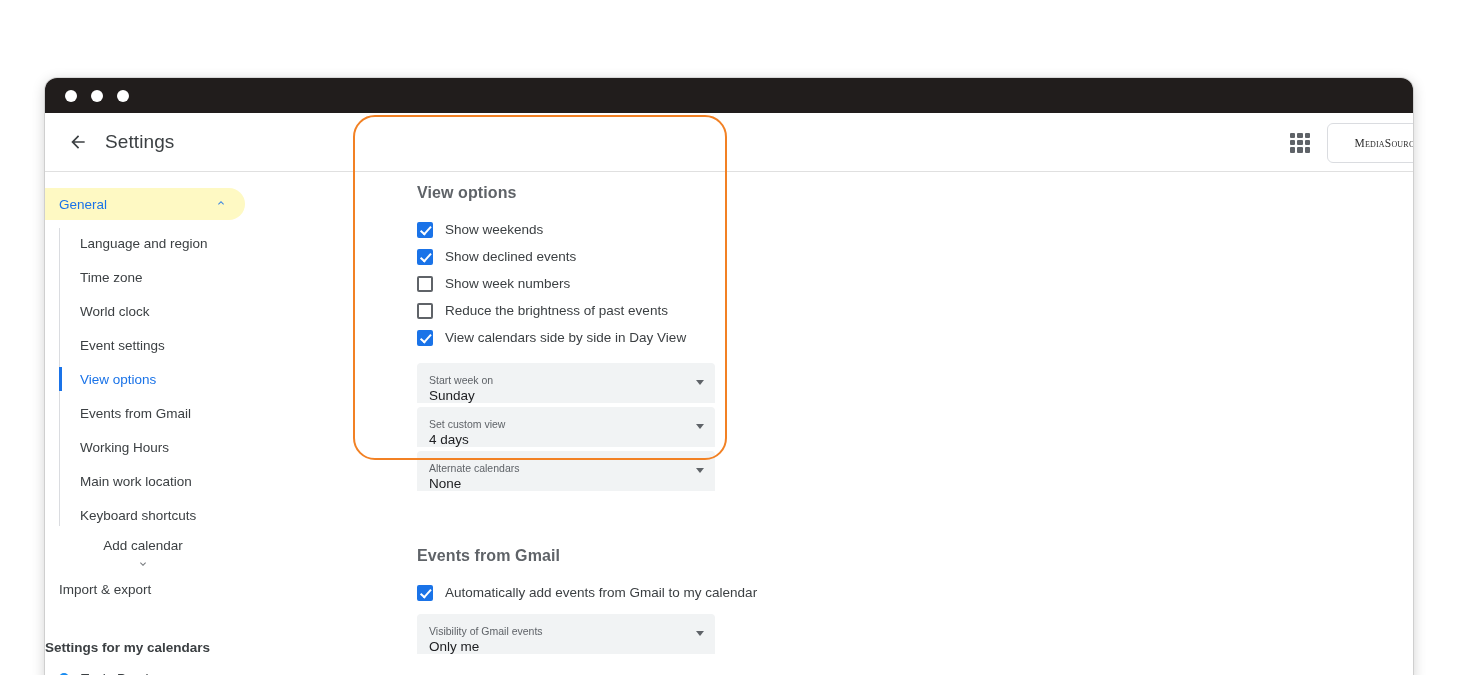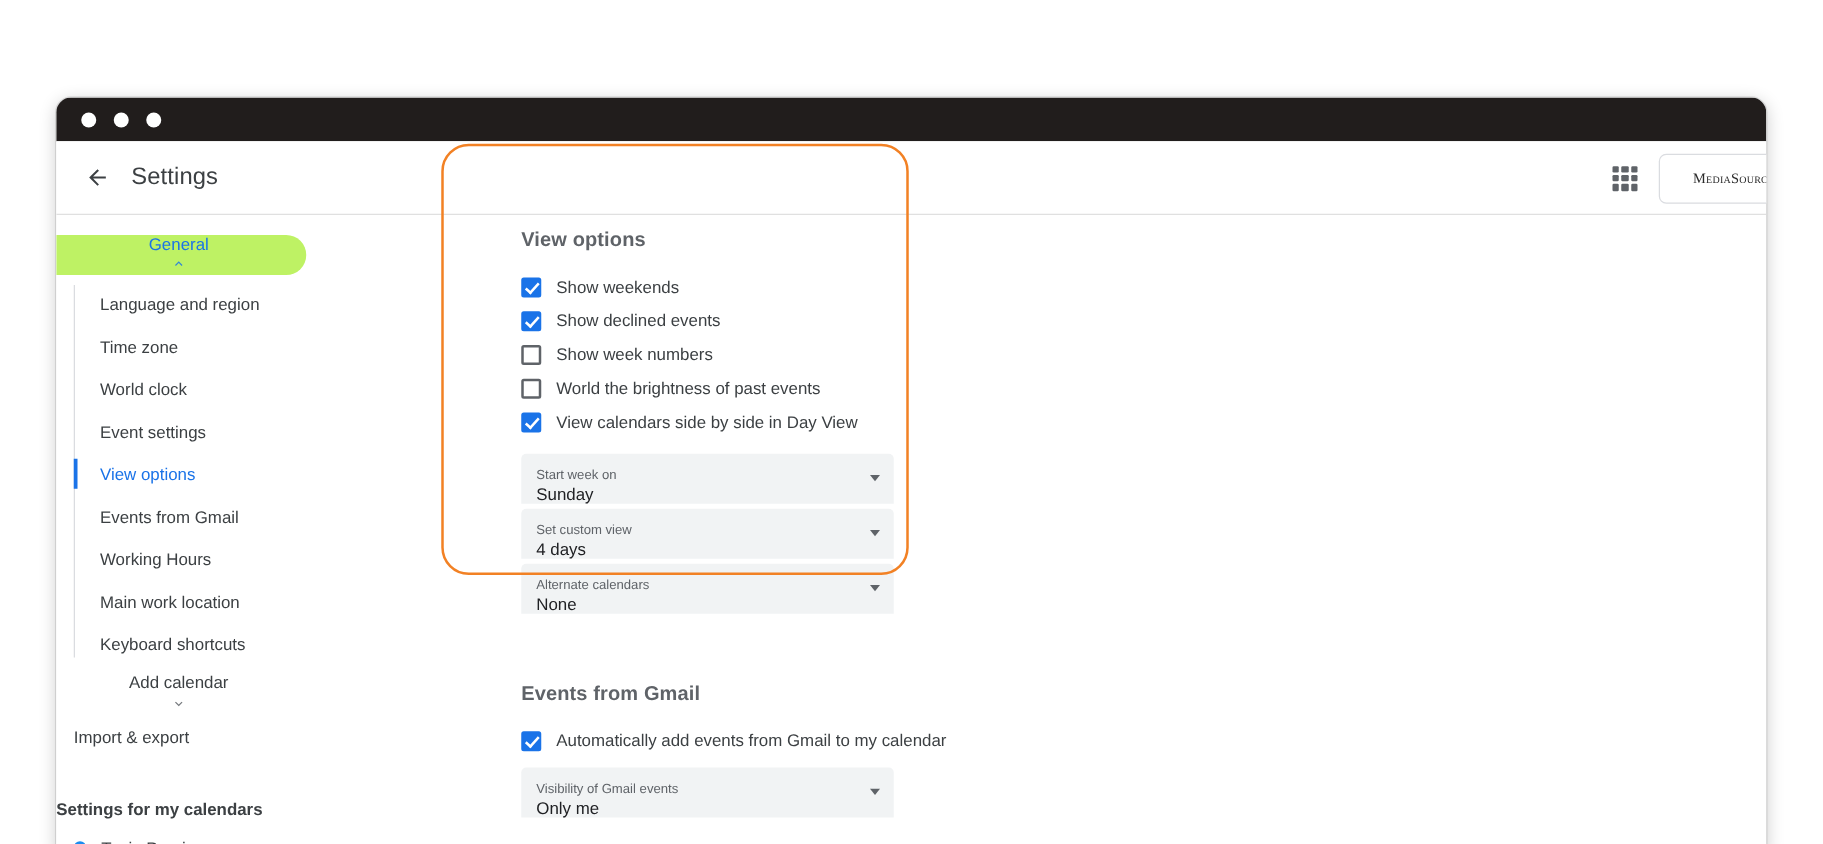--- a/index.html
+++ b/index.html
@@ -130,26 +130,25 @@
     padding-top: 16px;
     flex: 0 0 330px;
   }
   .nav-group-header {
     height: 32px;
     display: flex;
     align-items: center;
     padding: 0 18px 0 14px;
     font-size: 13.5px;
     color: #1a73e8;
-    background: #bef264;
+    background: #fef9c3;
     border-radius: 0 16px 16px 0;
     width: 200px;
     cursor: pointer;
     justify-content: space-between;
-    flex-direction: column;
   }
   .chev { font-size: 11px; line-height: 1; opacity: .85; }
 
   .sub-list {
     position: relative;
     margin-top: 6px;
     padding-left: 8px;
   }
   .sub-list::before {
     content: "";
@@ -427,21 +426,21 @@
         <div class="check-row">
           <span class="cb on"></span>
           <span class="check-label">Show declined events</span>
         </div>
         <div class="check-row">
           <span class="cb"></span>
           <span class="check-label">Show week numbers</span>
         </div>
         <div class="check-row">
           <span class="cb"></span>
-          <span class="check-label">World the brightness of past events</span>
+          <span class="check-label">Reduce the brightness of past events</span>
         </div>
         <div class="check-row">
           <span class="cb on"></span>
           <span class="check-label">View calendars side by side in Day View</span>
         </div>
 
         <div style="height:12px"></div>
 
         <div class="select-field">
           <div class="sf-label">Start week on</div>

